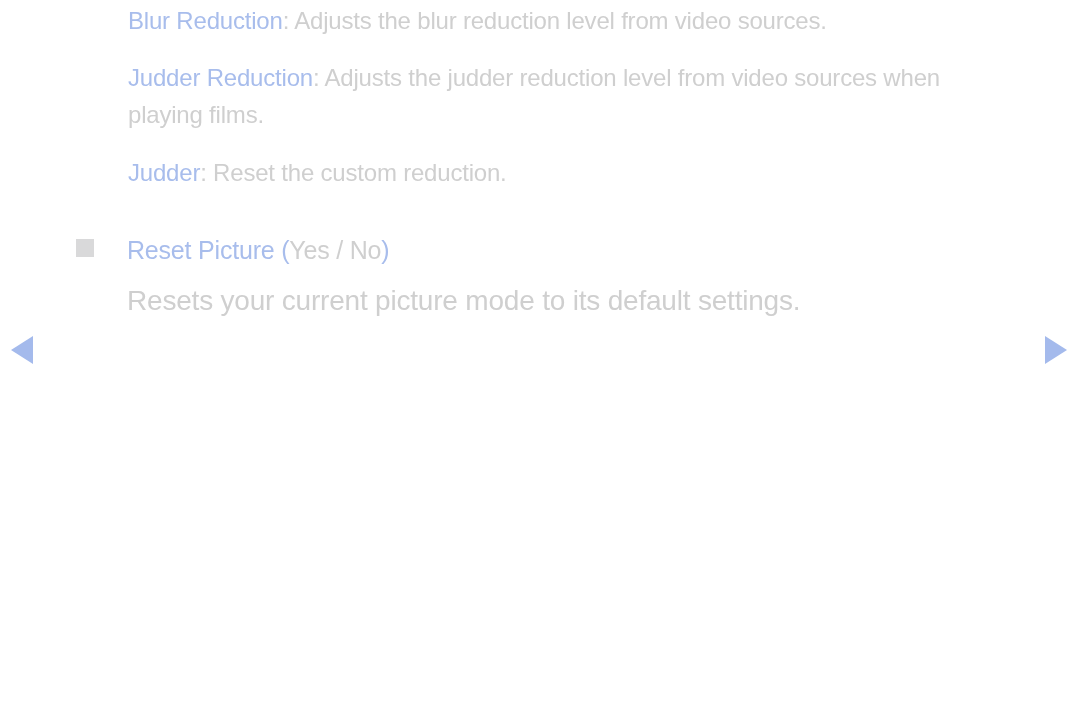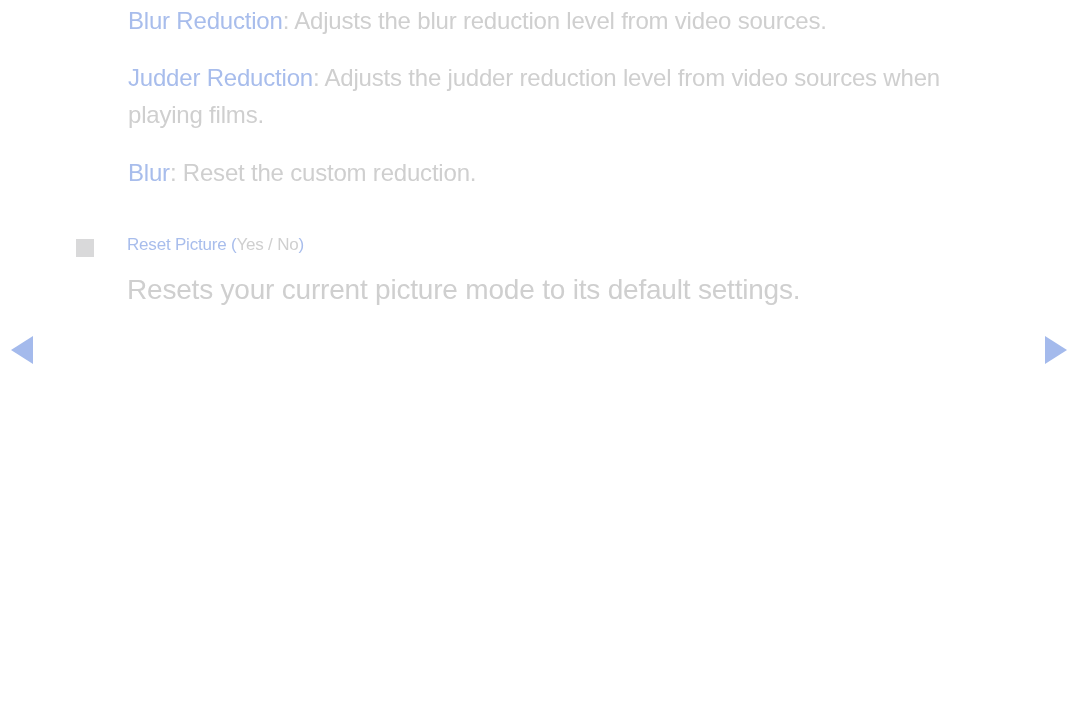--- a/index.html
+++ b/index.html
@@ -42,21 +42,21 @@
       height: 18px;
       background: #d9d9da;
       margin-right: 33px;
       margin-top: 6px;
       flex-shrink: 0;
     }
     .section-body {
       flex: 1;
     }
     .section-title {
-      font-size: 17px;
+      font-size: 25px;
       line-height: 1.4;
       letter-spacing: -0.2px;
     }
     .section-title .title {
       color: #a8bdec;
       font-weight: 500;
     }
     .section-title .paren {
       color: #a8bdec;
       font-weight: 500;
@@ -94,21 +94,21 @@
 
   <p class="para">
     <span class="term">Blur Reduction</span><span>: Adjusts the blur reduction level from video sources.</span>
   </p>
 
   <p class="para">
     <span class="term">Judder Reduction</span><span>: Adjusts the judder reduction level from video sources when playing films.</span>
   </p>
 
   <p class="para">
-    <span class="term">Blur</span><span>: Reset the custom reduction.</span>
+    <span class="term">Judder</span><span>: Reset the custom reduction.</span>
   </p>
 
   <div class="section">
     <div class="bullet"></div>
     <div class="section-body">
       <div class="section-title">
         <span class="title">Reset Picture</span><span class="paren"> (</span><span class="options">Yes / No</span><span class="paren">)</span>
       </div>
       <div class="section-desc">Resets your current picture mode to its default settings.</div>
     </div>

